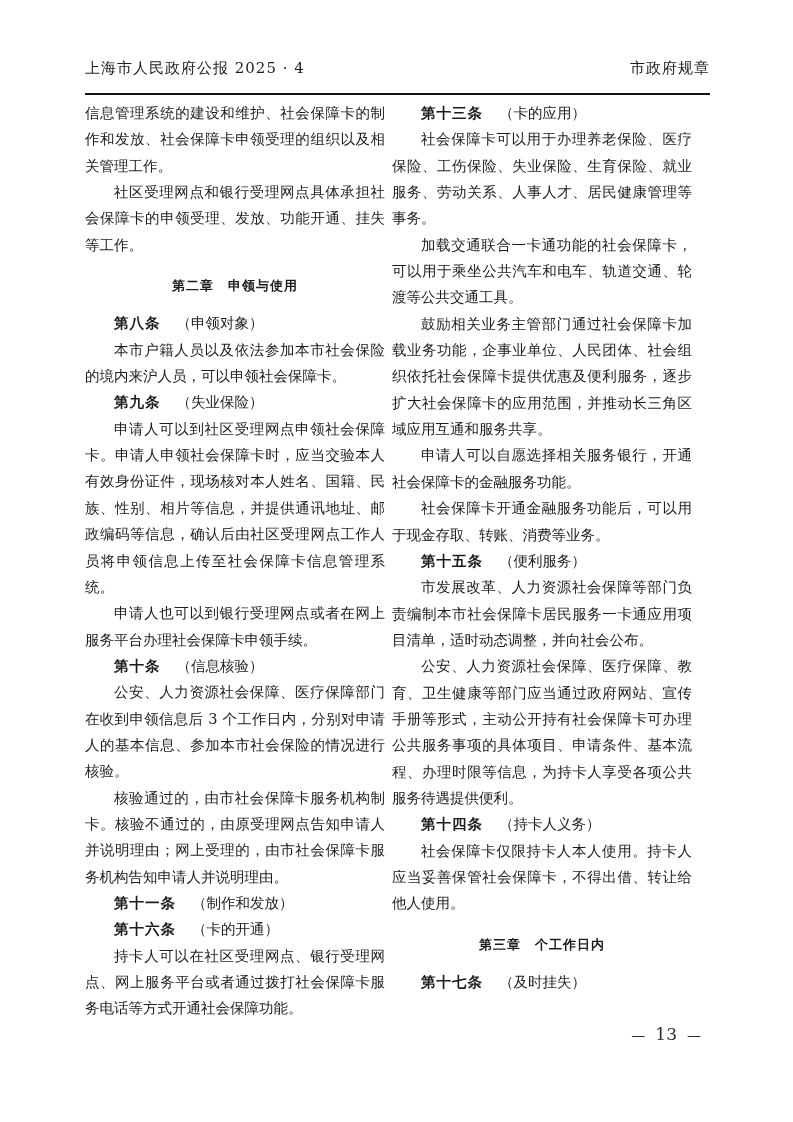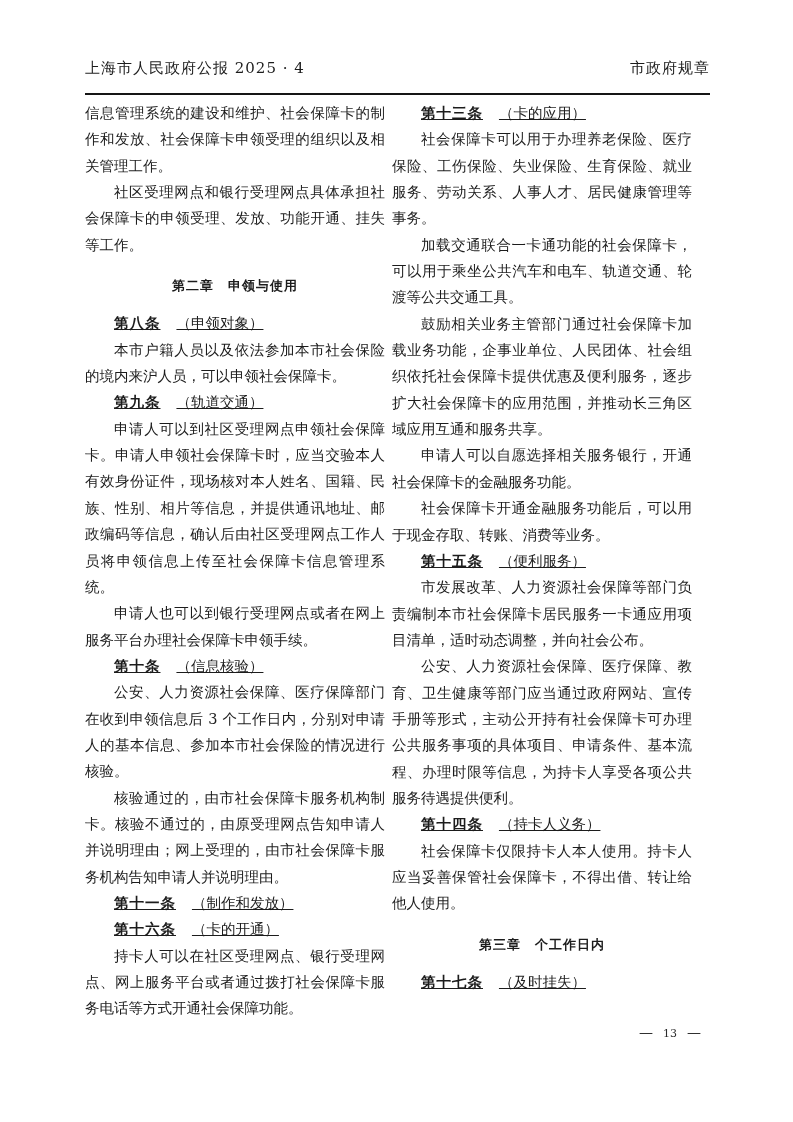--- a/index.html
+++ b/index.html
@@ -62,21 +62,20 @@
     margin: 15px 0 11px 0;
     font-size: 13px;
     font-weight: 700;
     text-align: center;
     text-indent: 0;
     letter-spacing: 1px;
   }
   .article-heading {
     margin: 0;
     text-indent: 2em;
-    text-decoration: underline;
   }
   .art-num {
     font-weight: 700;
     letter-spacing: 1px;
     margin-right: 1.1em;
   }
   .art-title {
     font-weight: 400;
   }
   
@@ -84,21 +83,21 @@
     position: absolute;
     top: 1024px;
     right: 92px;
     font-size: 14px;
     color: #2a2a2a;
     display: flex;
     align-items: baseline;
     gap: 10px;
   }
   .footer .num {
-    font-size: 11px;
+    font-size: 17px;
   }
 </style>
 </head>
 <body>
 
 <div class="page">
 
   <div class="header">
     <span>上海市人民政府公报 2025 · 4</span>
     <span>市政府规章</span>
@@ -109,21 +108,21 @@
 
     <div class="col">
       <p class="para no-indent">信息管理系统的建设和维护、社会保障卡的制作和发放、社会保障卡申领受理的组织以及相关管理工作。</p>
       <p class="para">社区受理网点和银行受理网点具体承担社会保障卡的申领受理、发放、功能开通、挂失等工作。</p>
       <h2 class="chapter">第二章　申领与使用</h2>
       <p class="article-heading">
         <span class="art-num">第八条</span><span class="art-title">（申领对象）</span>
       </p>
       <p class="para">本市户籍人员以及依法参加本市社会保险的境内来沪人员，可以申领社会保障卡。</p>
       <p class="article-heading">
-        <span class="art-num">第九条</span><span class="art-title">（轨道交通）</span>
+        <span class="art-num">第九条</span><span class="art-title">（失业保险）</span>
       </p>
       <p class="para">申请人可以到社区受理网点申领社会保障卡。申请人申领社会保障卡时，应当交验本人有效身份证件，现场核对本人姓名、国籍、民族、性别、相片等信息，并提供通讯地址、邮政编码等信息，确认后由社区受理网点工作人员将申领信息上传至社会保障卡信息管理系统。</p>
       <p class="para">申请人也可以到银行受理网点或者在网上服务平台办理社会保障卡申领手续。</p>
       <p class="article-heading">
         <span class="art-num">第十条</span><span class="art-title">（信息核验）</span>
       </p>
       <p class="para">公安、人力资源社会保障、医疗保障部门在收到申领信息后 3 个工作日内，分别对申请人的基本信息、参加本市社会保险的情况进行核验。</p>
       <p class="para">核验通过的，由市社会保障卡服务机构制卡。核验不通过的，由原受理网点告知申请人并说明理由；网上受理的，由市社会保障卡服务机构告知申请人并说明理由。</p>
       <p class="article-heading">
         <span class="art-num">第十一条</span><span class="art-title">（制作和发放）</span>

